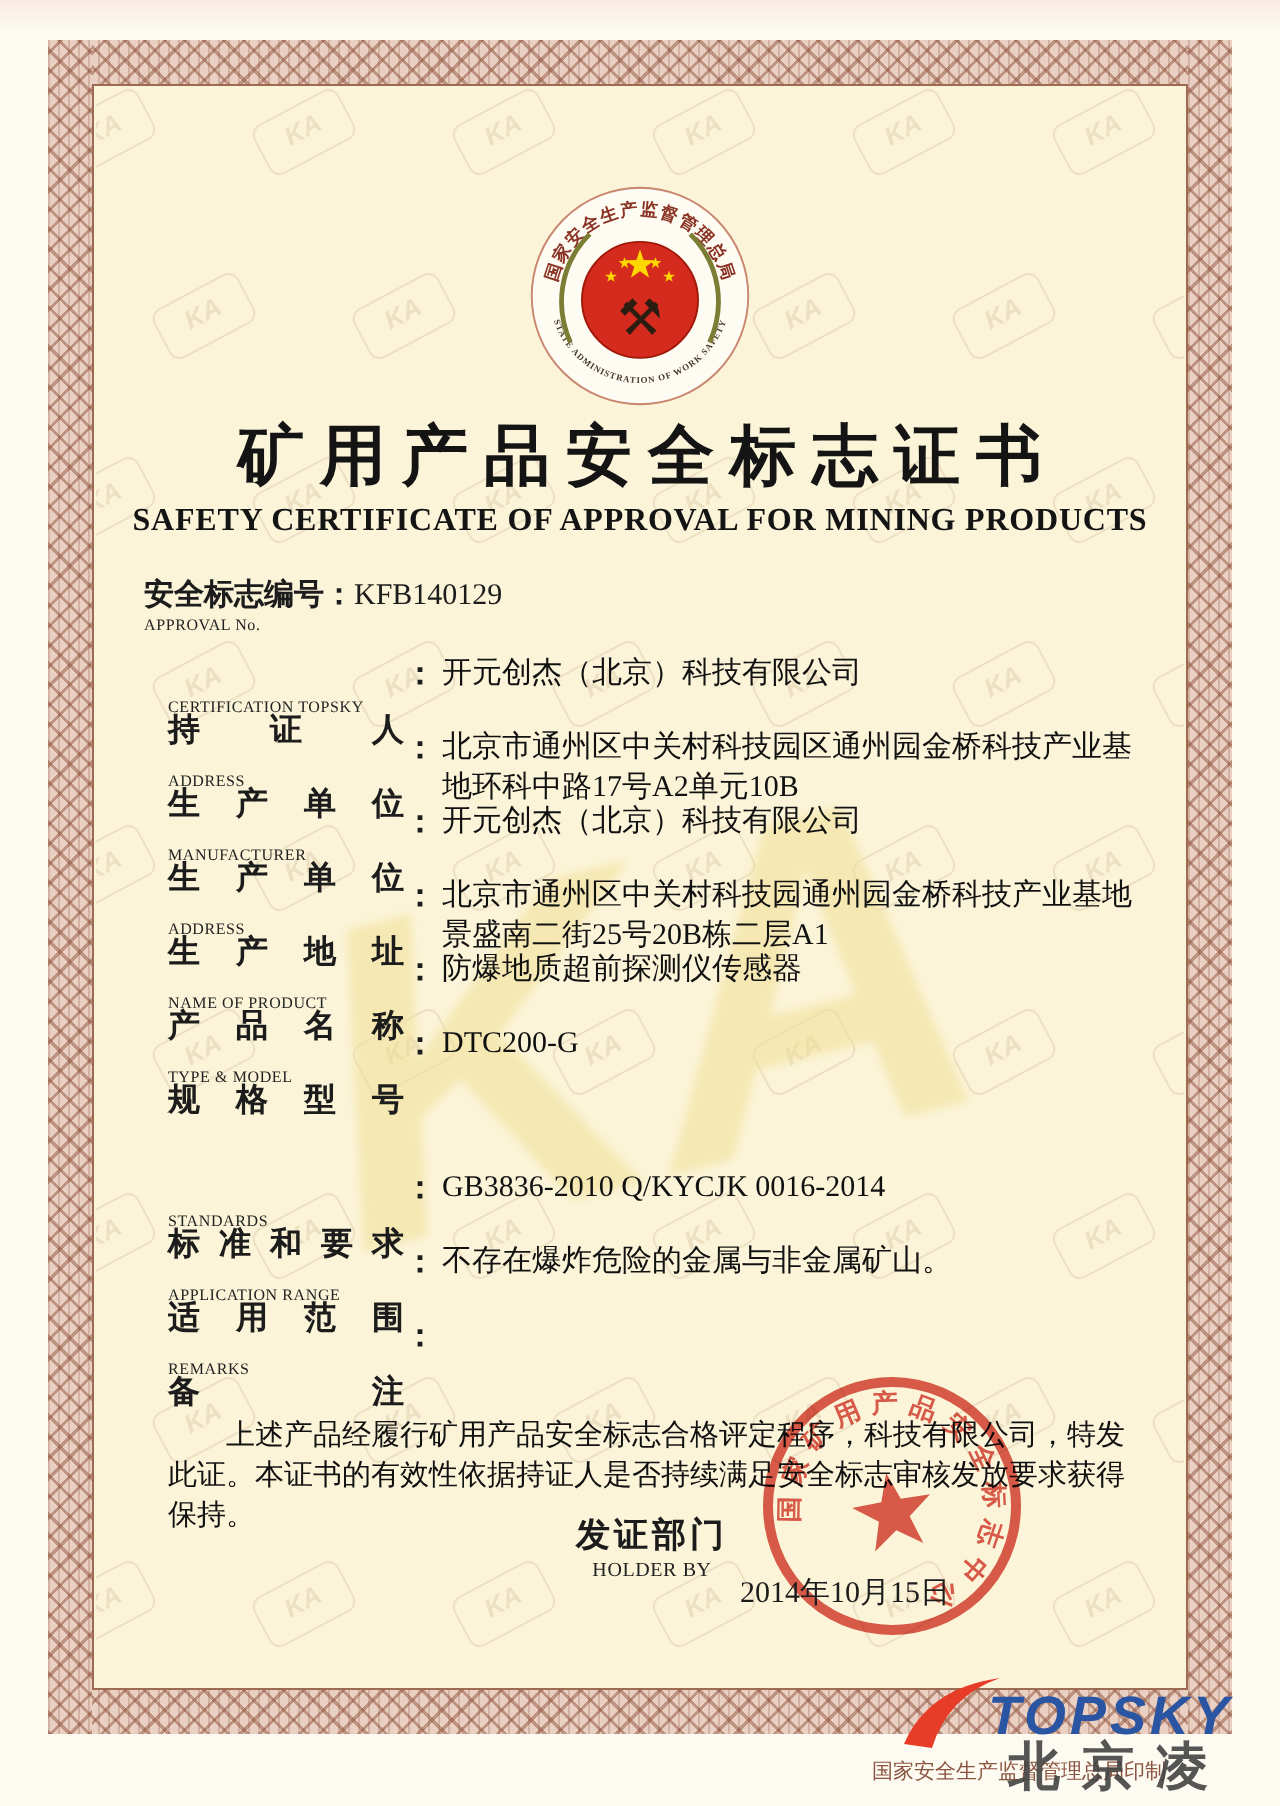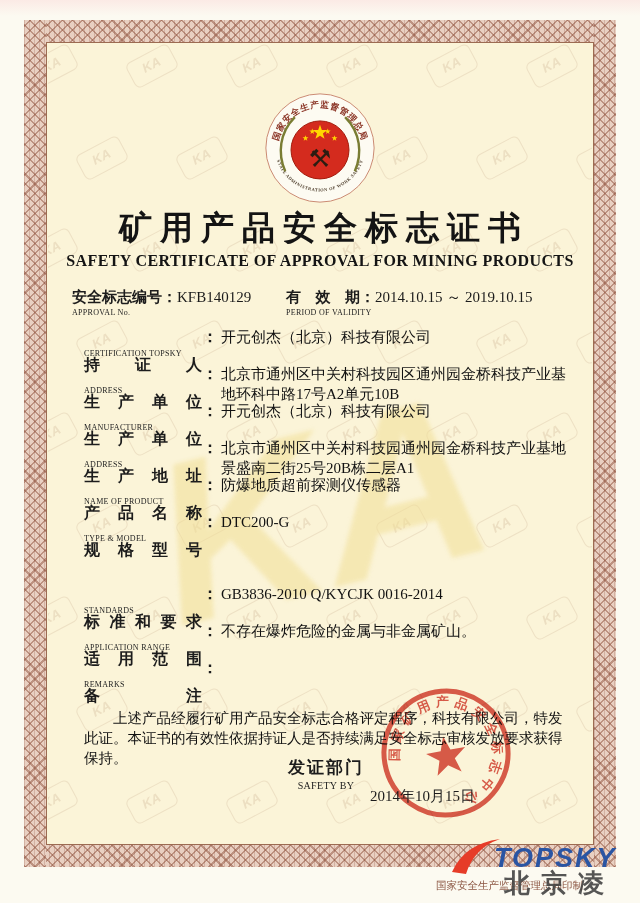--- a/index.html
+++ b/index.html
@@ -165,24 +165,20 @@
   </svg>
 
   <div class="title">矿用产品安全标志证书</div>
   <div class="subtitle">SAFETY CERTIFICATE OF APPROVAL FOR MINING PRODUCTS</div>
 
   <div class="approval-row">
     <div class="ap-block" style="left:0;">
       <span class="zh">安全标志编号</span><span class="zh">：</span><span class="val">KFB140129</span>
       <span class="sub-en">APPROVAL No.</span>
     </div>
-    <div class="ap-block" style="left:214px;">
-      <span class="zh jlabel" style="width:74px;">有效期</span><span class="zh">：</span><span class="val">2014.10.15 ～ 2019.10.15</span>
-      <span class="sub-en">PERIOD OF VALIDITY</span>
-    </div>
   </div>
 
   <div class="fields">
 
     <div class="field-row">
       <div class="flabel"><span class="zh">持证人</span><span class="colon">：</span>
         <span class="sub-en">CERTIFICATION TOPSKY</span></div>
       <div class="fvalue">开元创杰（北京）科技有限公司</div>
     </div>
 
@@ -231,21 +227,21 @@
     <div class="field-row tall">
       <div class="flabel"><span class="zh">备注</span><span class="colon">：</span>
         <span class="sub-en">REMARKS</span></div>
     </div>
 
     <div class="declaration">上述产品经履行矿用产品安全标志合格评定程序，科技有限公司，特发此证。本证书的有效性依据持证人是否持续满足安全标志审核发放要求获得保持。</div>
   </div>
 
   <div class="issued">
     <span class="zh">发证部门</span>
-    <span class="sub-en">SAFETY BY</span>
+    <span class="sub-en">HOLDER BY</span>
   </div>
   <div class="issue-date">2014年10月15日</div>
 
   <svg class="seal" viewBox="0 0 140 140">
     <defs>
       <path id="sealArc" d="M70,70 m-47,0 a47,47 0 1,1 94,0 a47,47 0 1,1 -94,0"></path>
     </defs>
     <circle cx="70" cy="70" r="62" fill="none" stroke="#d5473c" stroke-width="5"></circle>
     <text font-size="13" font-weight="bold" fill="#d5473c" letter-spacing="5">
       <textPath href="#sealArc" startOffset="0">国家矿用产品安全标志中心</textPath>

